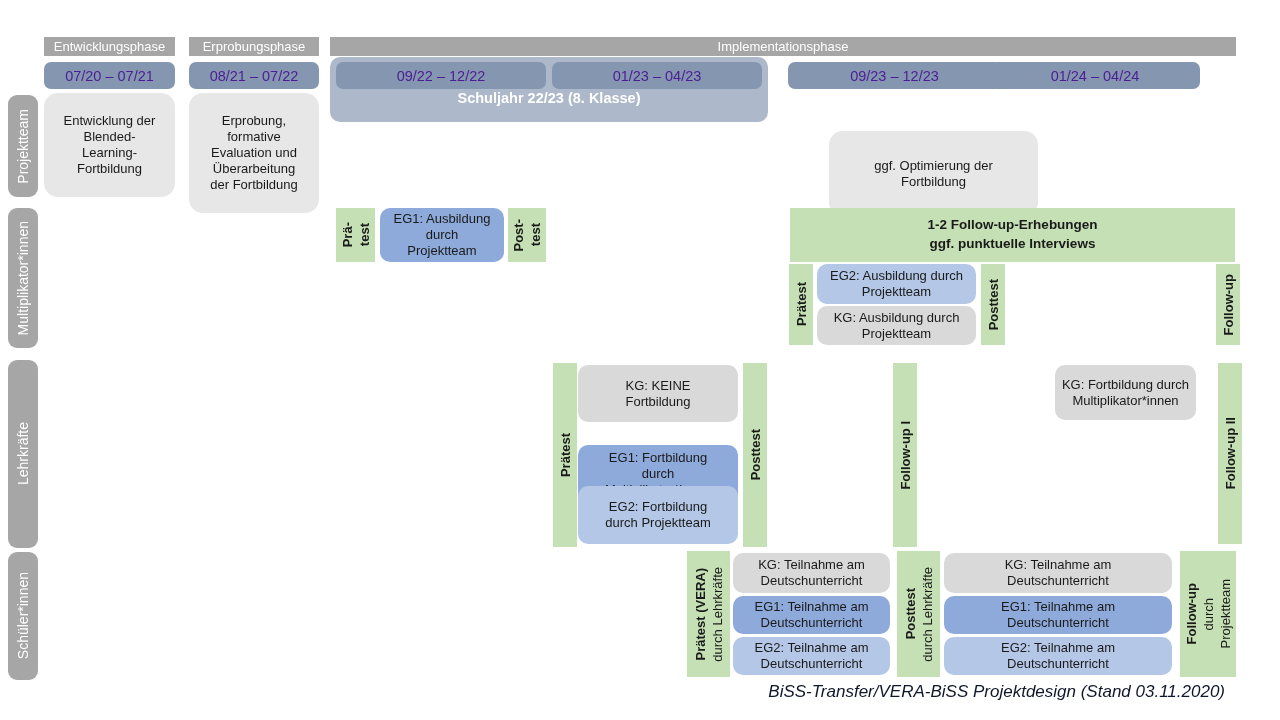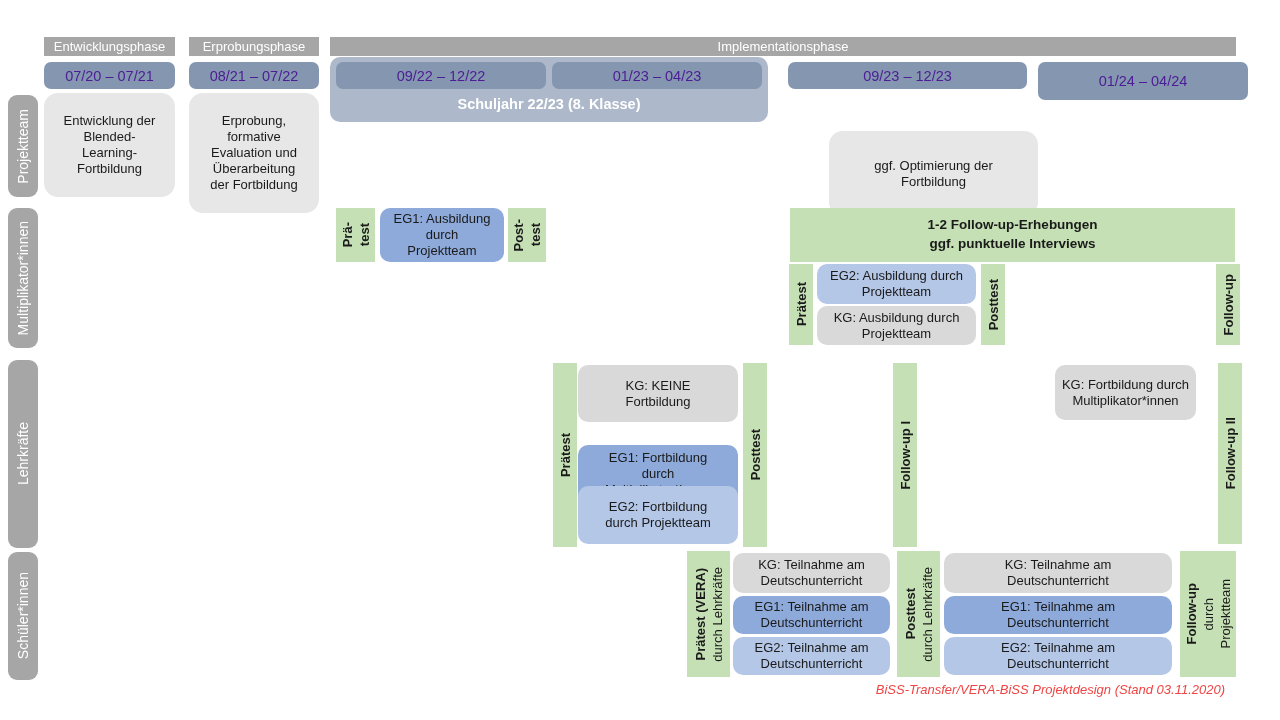--- a/index.html
+++ b/index.html
@@ -11,21 +11,21 @@
   .phase{
     background:#a6a6a6;color:#ffffff;font-size:13px;
     display:flex;align-items:center;justify-content:center;
   }
   .datebar{
     background:#8496b0;color:#4c1d95;font-size:14.5px;border-radius:7px;
     display:flex;align-items:center;justify-content:center;
   }
   .yearband{
     background:#adb9ca;border-radius:10px;color:#ffffff;font-weight:bold;font-size:14.5px;
-    display:flex;align-items:flex-end;justify-content:center;padding-bottom:10px;
+    display:flex;align-items:flex-end;justify-content:center;padding-bottom:16px;
   }
   .grouplabel{
     background:#a6a6a6;border-radius:9px;
     display:flex;align-items:center;justify-content:center;
   }
   .grouplabel .vtext{color:#ffffff;font-size:14px;font-weight:normal;}
   .box{
     display:flex;align-items:center;justify-content:center;text-align:center;
     font-size:13px;line-height:1.22;white-space:pre-line;
     border-radius:10px;padding:3px 6px;color:#1a1a1a;
@@ -40,41 +40,41 @@
   .gbox{
     background:#c5e0b4;display:flex;align-items:center;justify-content:center;
     text-align:center;font-weight:bold;font-size:13.5px;line-height:1.4;
     white-space:pre-line;color:#1a1a1a;
   }
   .vtext{
     writing-mode:vertical-rl;transform:rotate(180deg);
     font-size:13px;white-space:nowrap;text-align:center;color:#1a1a1a;
   }
   .vbold{font-weight:bold;}
-  .caption{font-style:italic;font-size:13px;text-align:right;color:#ef4444;}
+  .caption{font-style:italic;font-size:17px;text-align:right;color:#0f172a;}
 </style>
 </head>
 <body>
 
 <div id="canvas">
 
   <div class="abs phase" style="left:44px;top:37px;width:131px;height:19px;">Entwicklungsphase</div>
   <div class="abs phase" style="left:189px;top:37px;width:130px;height:19px;">Erprobungsphase</div>
   <div class="abs phase" style="left:330px;top:37px;width:906px;height:19px;">Implementationsphase</div>
 
   <div class="abs yearband" style="left:330px;top:57px;width:438px;height:65px;">
     <span>Schuljahr 22/23 (8. Klasse)</span>
   </div>
 
   <div class="abs datebar" style="left:44px;top:62px;width:131px;height:27px;">07/20 – 07/21</div>
   <div class="abs datebar" style="left:189px;top:62px;width:130px;height:27px;">08/21 – 07/22</div>
   <div class="abs datebar" style="left:336px;top:62px;width:210px;height:27px;">09/22 – 12/22</div>
   <div class="abs datebar" style="left:552px;top:62px;width:210px;height:27px;">01/23 – 04/23</div>
-  <div class="abs datebar" style="left:788px;top:62px;width:239px;height:27px;">09/23 – 12/23</div>
-  <div class="abs datebar" style="left:1038px;top:62px;width:210px;height:38px;">01/24 – 04/24</div>
+  <div class="abs datebar" style="left:788px;top:62px;width:213px;height:27px;">09/23 – 12/23</div>
+  <div class="abs datebar" style="left:990px;top:62px;width:210px;height:27px;">01/24 – 04/24</div>
 
   <div class="abs grouplabel" style="left:8px;top:95px;width:30px;height:102px;">
     <span class="vtext">Projektteam</span>
   </div>
   <div class="abs grouplabel" style="left:8px;top:208px;width:30px;height:140px;">
     <span class="vtext">Multiplikator*innen</span>
   </div>
   <div class="abs grouplabel" style="left:8px;top:360px;width:30px;height:188px;">
     <span class="vtext">Lehrkräfte</span>
   </div>

